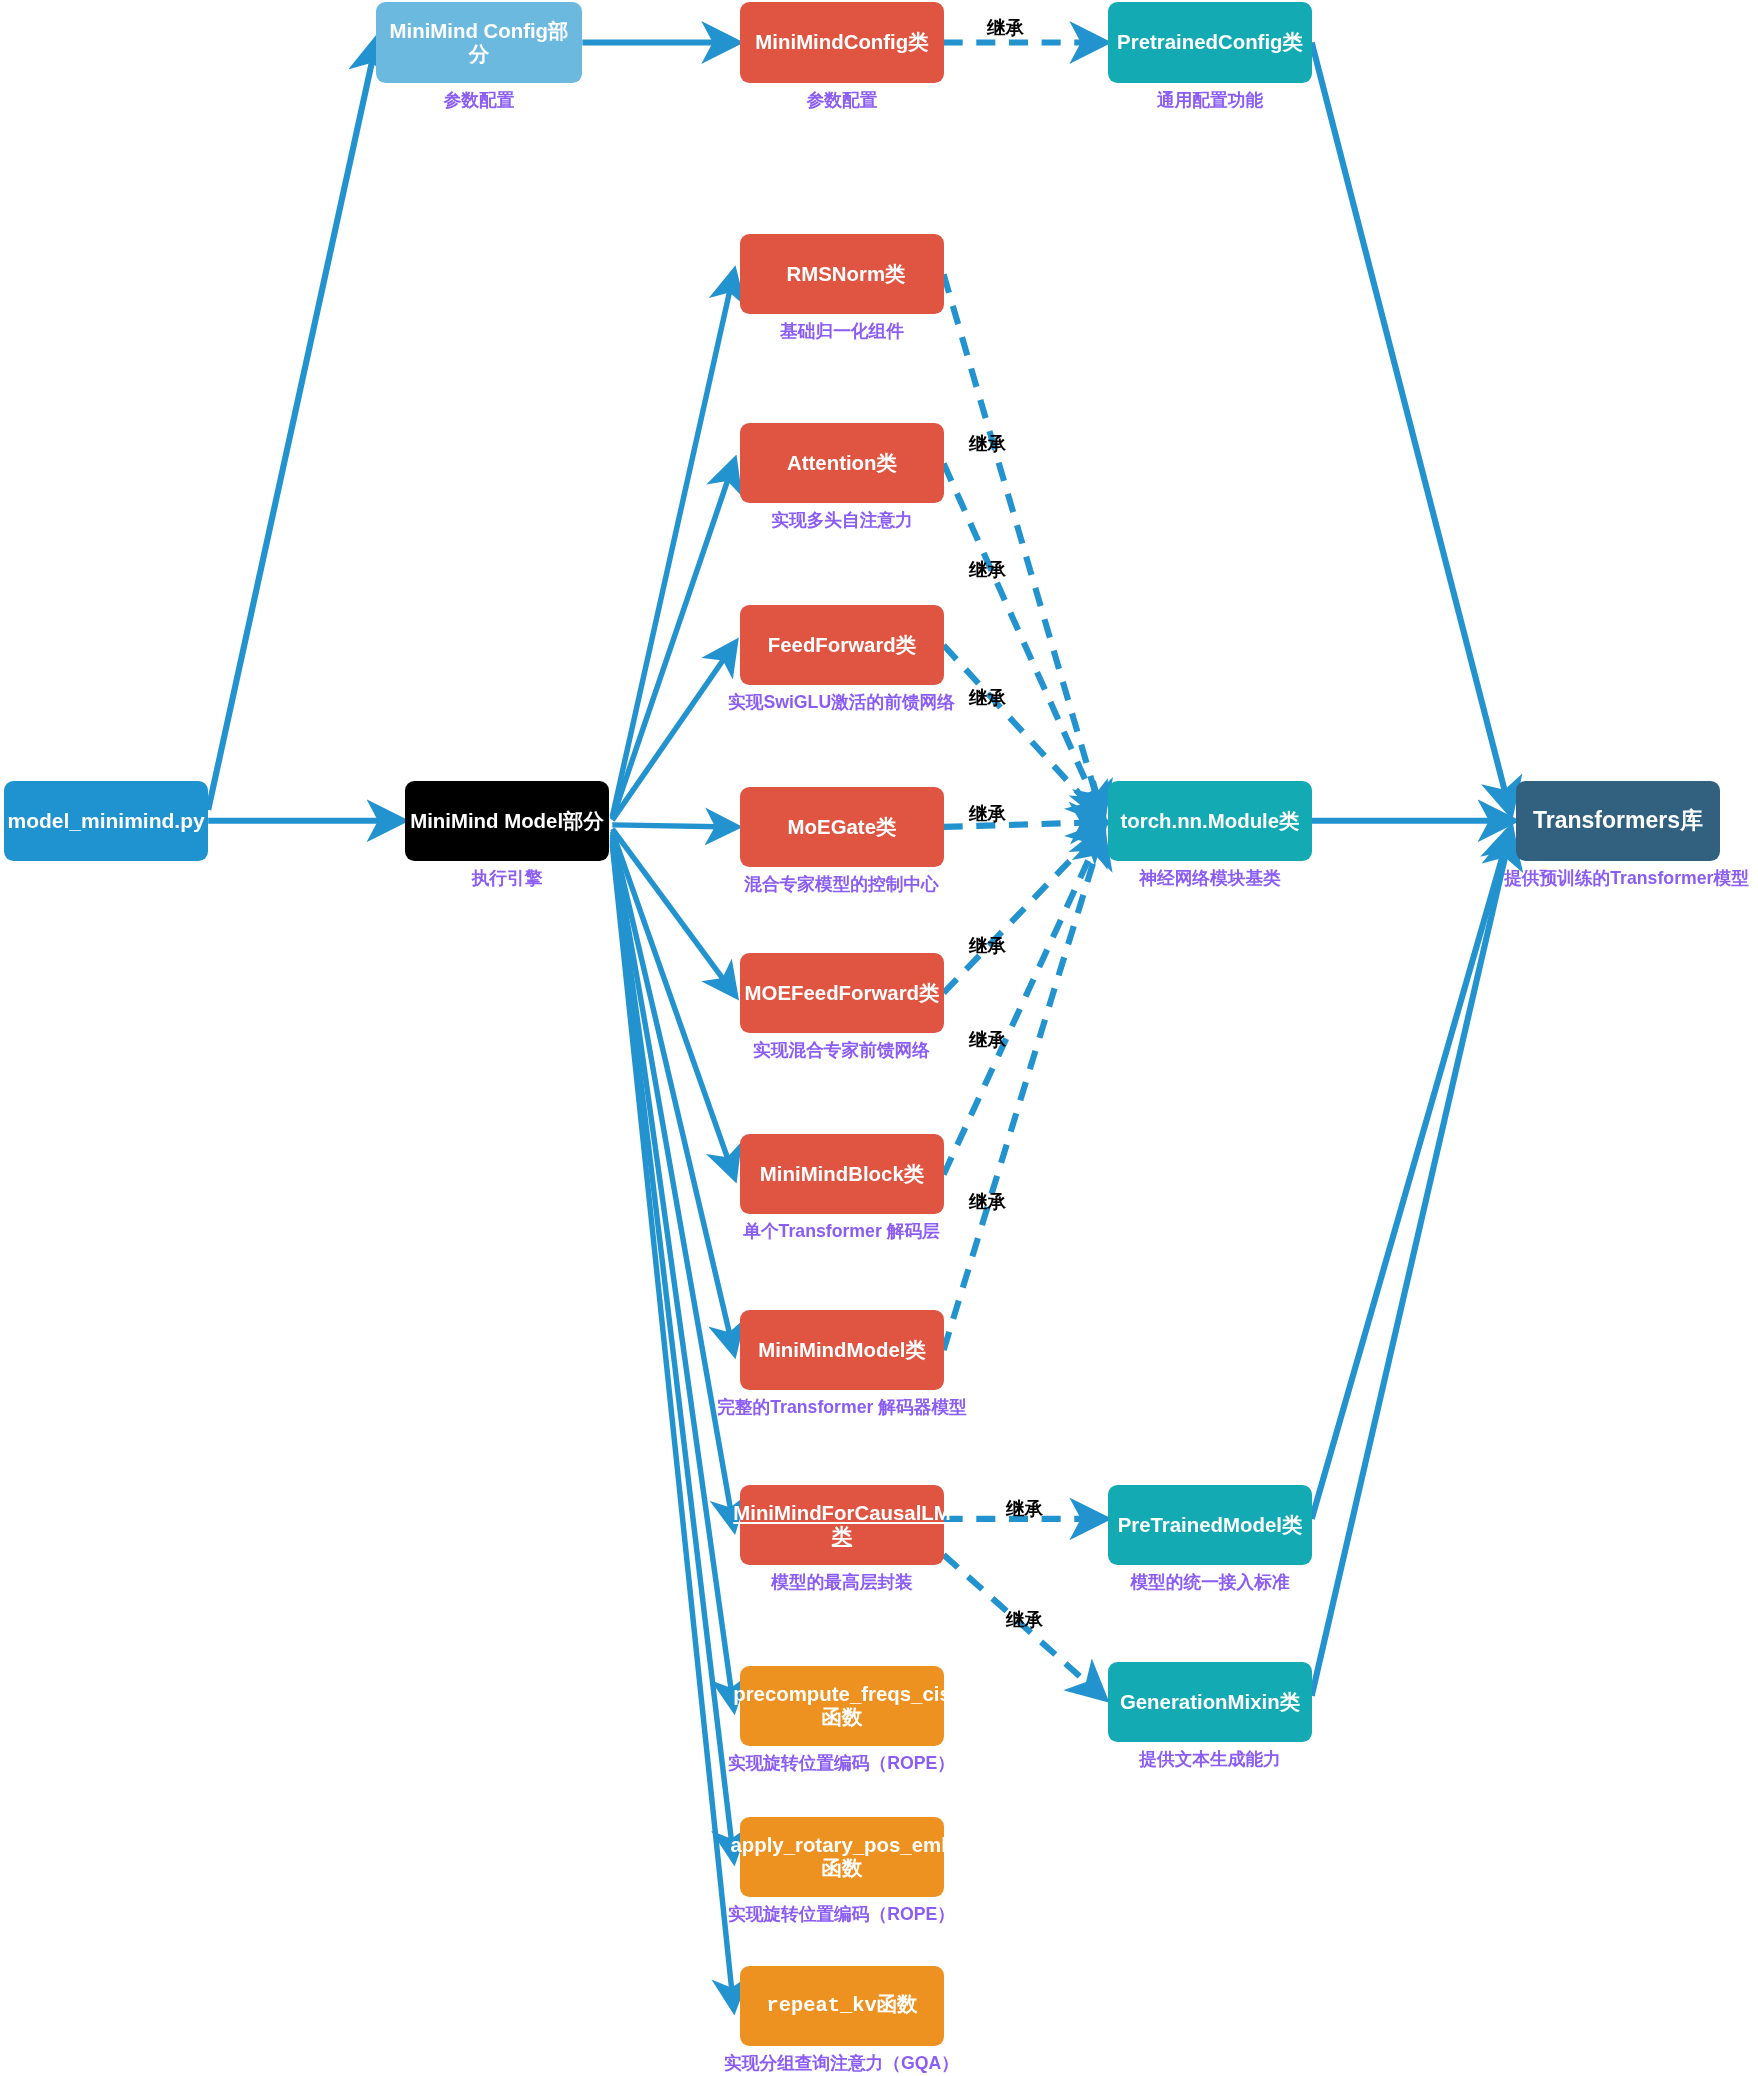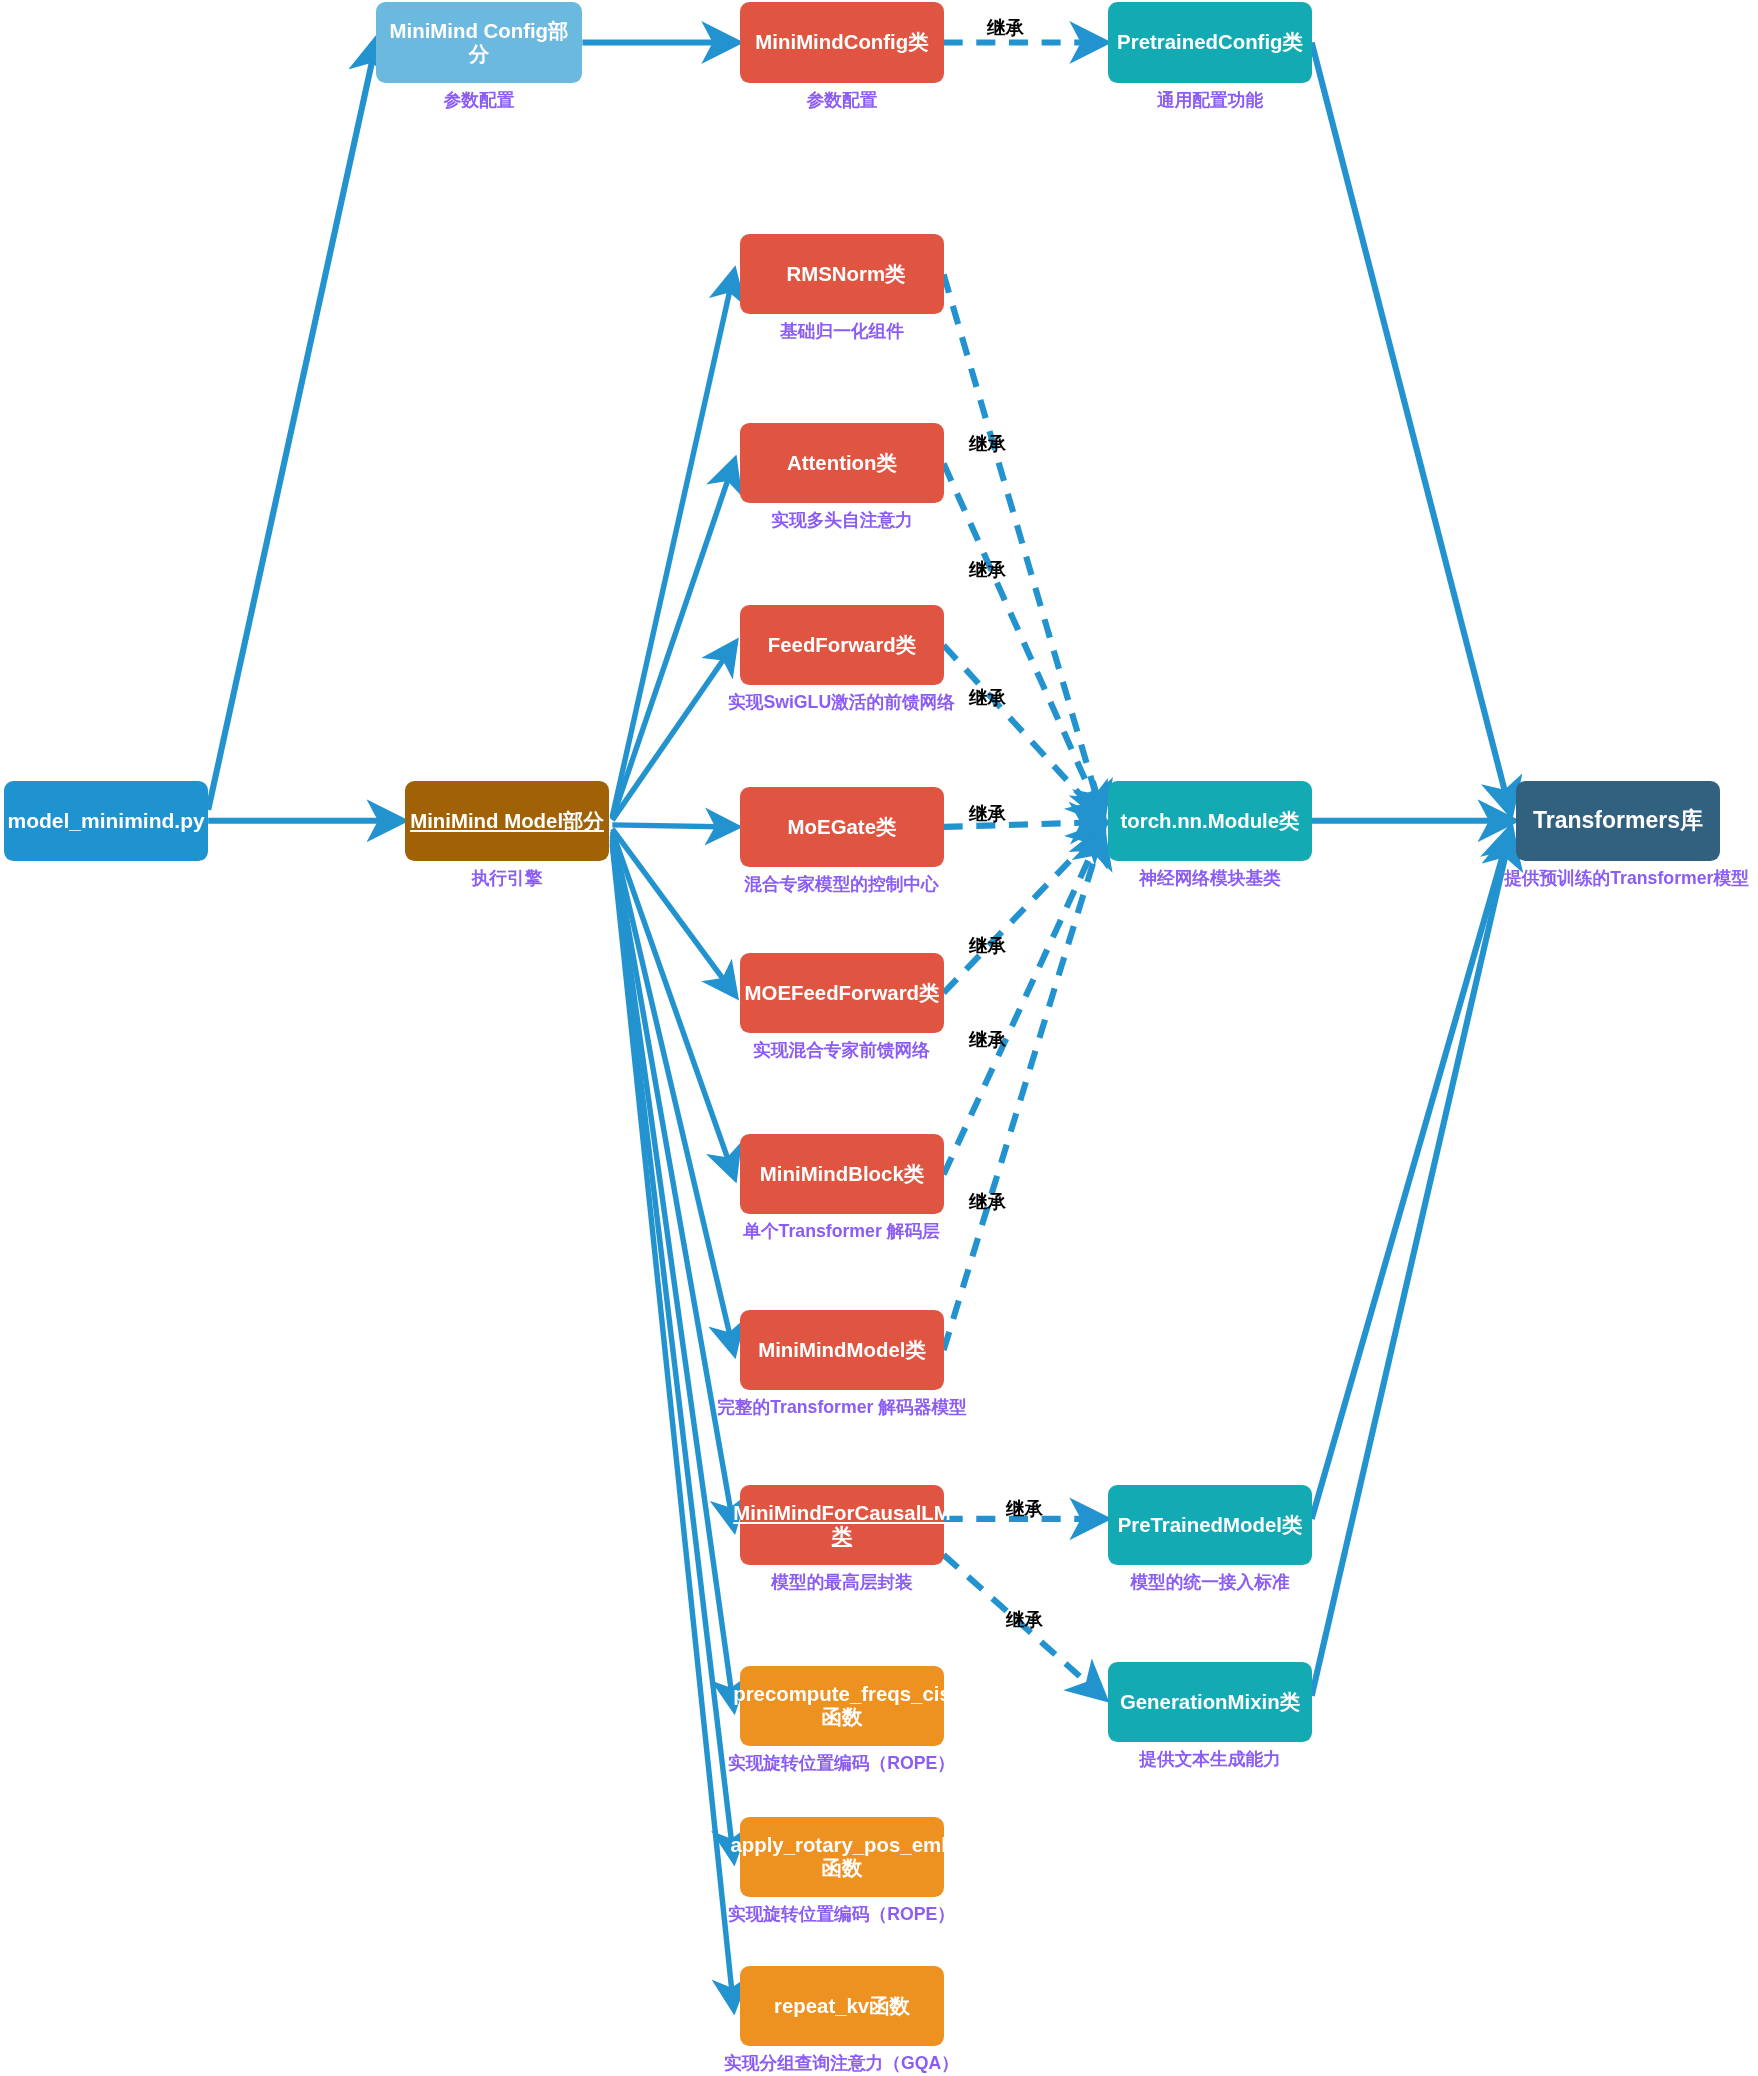--- a/index.html
+++ b/index.html
@@ -112,21 +112,21 @@
 
   <div class="node" style="left:4.1px; top:781px; width:204px; height:80px; background:#1f92d0; font-size:21px;">
     <span>model_minimind.py</span>
   </div>
 
   <div class="node" style="left:376px; top:2px; width:206px; height:81px; background:#6cb9e0; font-size:20.4px;">
     <span>MiniMind Config部分</span>
   </div>
   <div class="node-label" style="left:376px; top:88px; width:206px; font-size:17.7px;">参数配置</div>
 
-  <div class="node" style="left:405px; top:781px; width:204px; height:80px; background:#a16207; font-size:20.4px;text-decoration:underline;">
+  <div class="node" style="left:405px; top:781px; width:204px; height:80px; background:#000000; font-size:20.4px;">
     <span>MiniMind Model部分</span>
   </div>
   <div class="node-label" style="left:405px; top:866px; width:204px; font-size:17.7px;">执行引擎</div>
 
   <div class="node" style="left:740px; top:2px; width:204px; height:81px; background:#e05541; font-size:20.4px;">
     <span>MiniMindConfig类</span>
   </div>
   <div class="node-label" style="left:740px; top:88px; width:204px; font-size:17.7px;">参数配置</div>
 
   <div class="node" style="left:1108px; top:2px; width:204px; height:81px; background:#14aab4; font-size:20.4px;">
@@ -177,21 +177,21 @@
   <div class="node" style="left:740px; top:1666px; width:204px; height:80px; background:#ed9121; font-size:20.4px;">
     <span>precompute_freqs_cis函数</span>
   </div>
   <div class="node-label" style="left:726px; top:1751px; width:231px; font-size:17.7px;">实现旋转位置编码（ROPE）</div>
 
   <div class="node" style="left:740px; top:1817px; width:204px; height:80px; background:#ed9121; font-size:20.4px;">
     <span>apply_rotary_pos_emb函数</span>
   </div>
   <div class="node-label" style="left:726px; top:1902px; width:231px; font-size:17.7px;">实现旋转位置编码（ROPE）</div>
 
-  <div class="node" style="left:740px; top:1966px; width:204px; height:80px; background:#ed9121; font-size:20.4px;">
+  <div class="node" style="left:740px; top:1966px; width:204px; height:80px; background:#ed9121; font-size:20.4px;font-family:Liberation Mono, monospace;">
     <span>repeat_kv函数</span>
   </div>
   <div class="node-label" style="left:719px; top:2051px; width:245px; font-size:17.7px;">实现分组查询注意力（GQA）</div>
 
   <div class="node" style="left:1108px; top:781px; width:204px; height:80px; background:#14aab4; font-size:20.4px;">
     <span>torch.nn.Module类</span>
   </div>
   <div class="node-label" style="left:1108px; top:866px; width:204px; font-size:17.7px;">神经网络模块基类</div>
 
   <div class="node" style="left:1108px; top:1485px; width:204px; height:80px; background:#14aab4; font-size:20.4px;">

